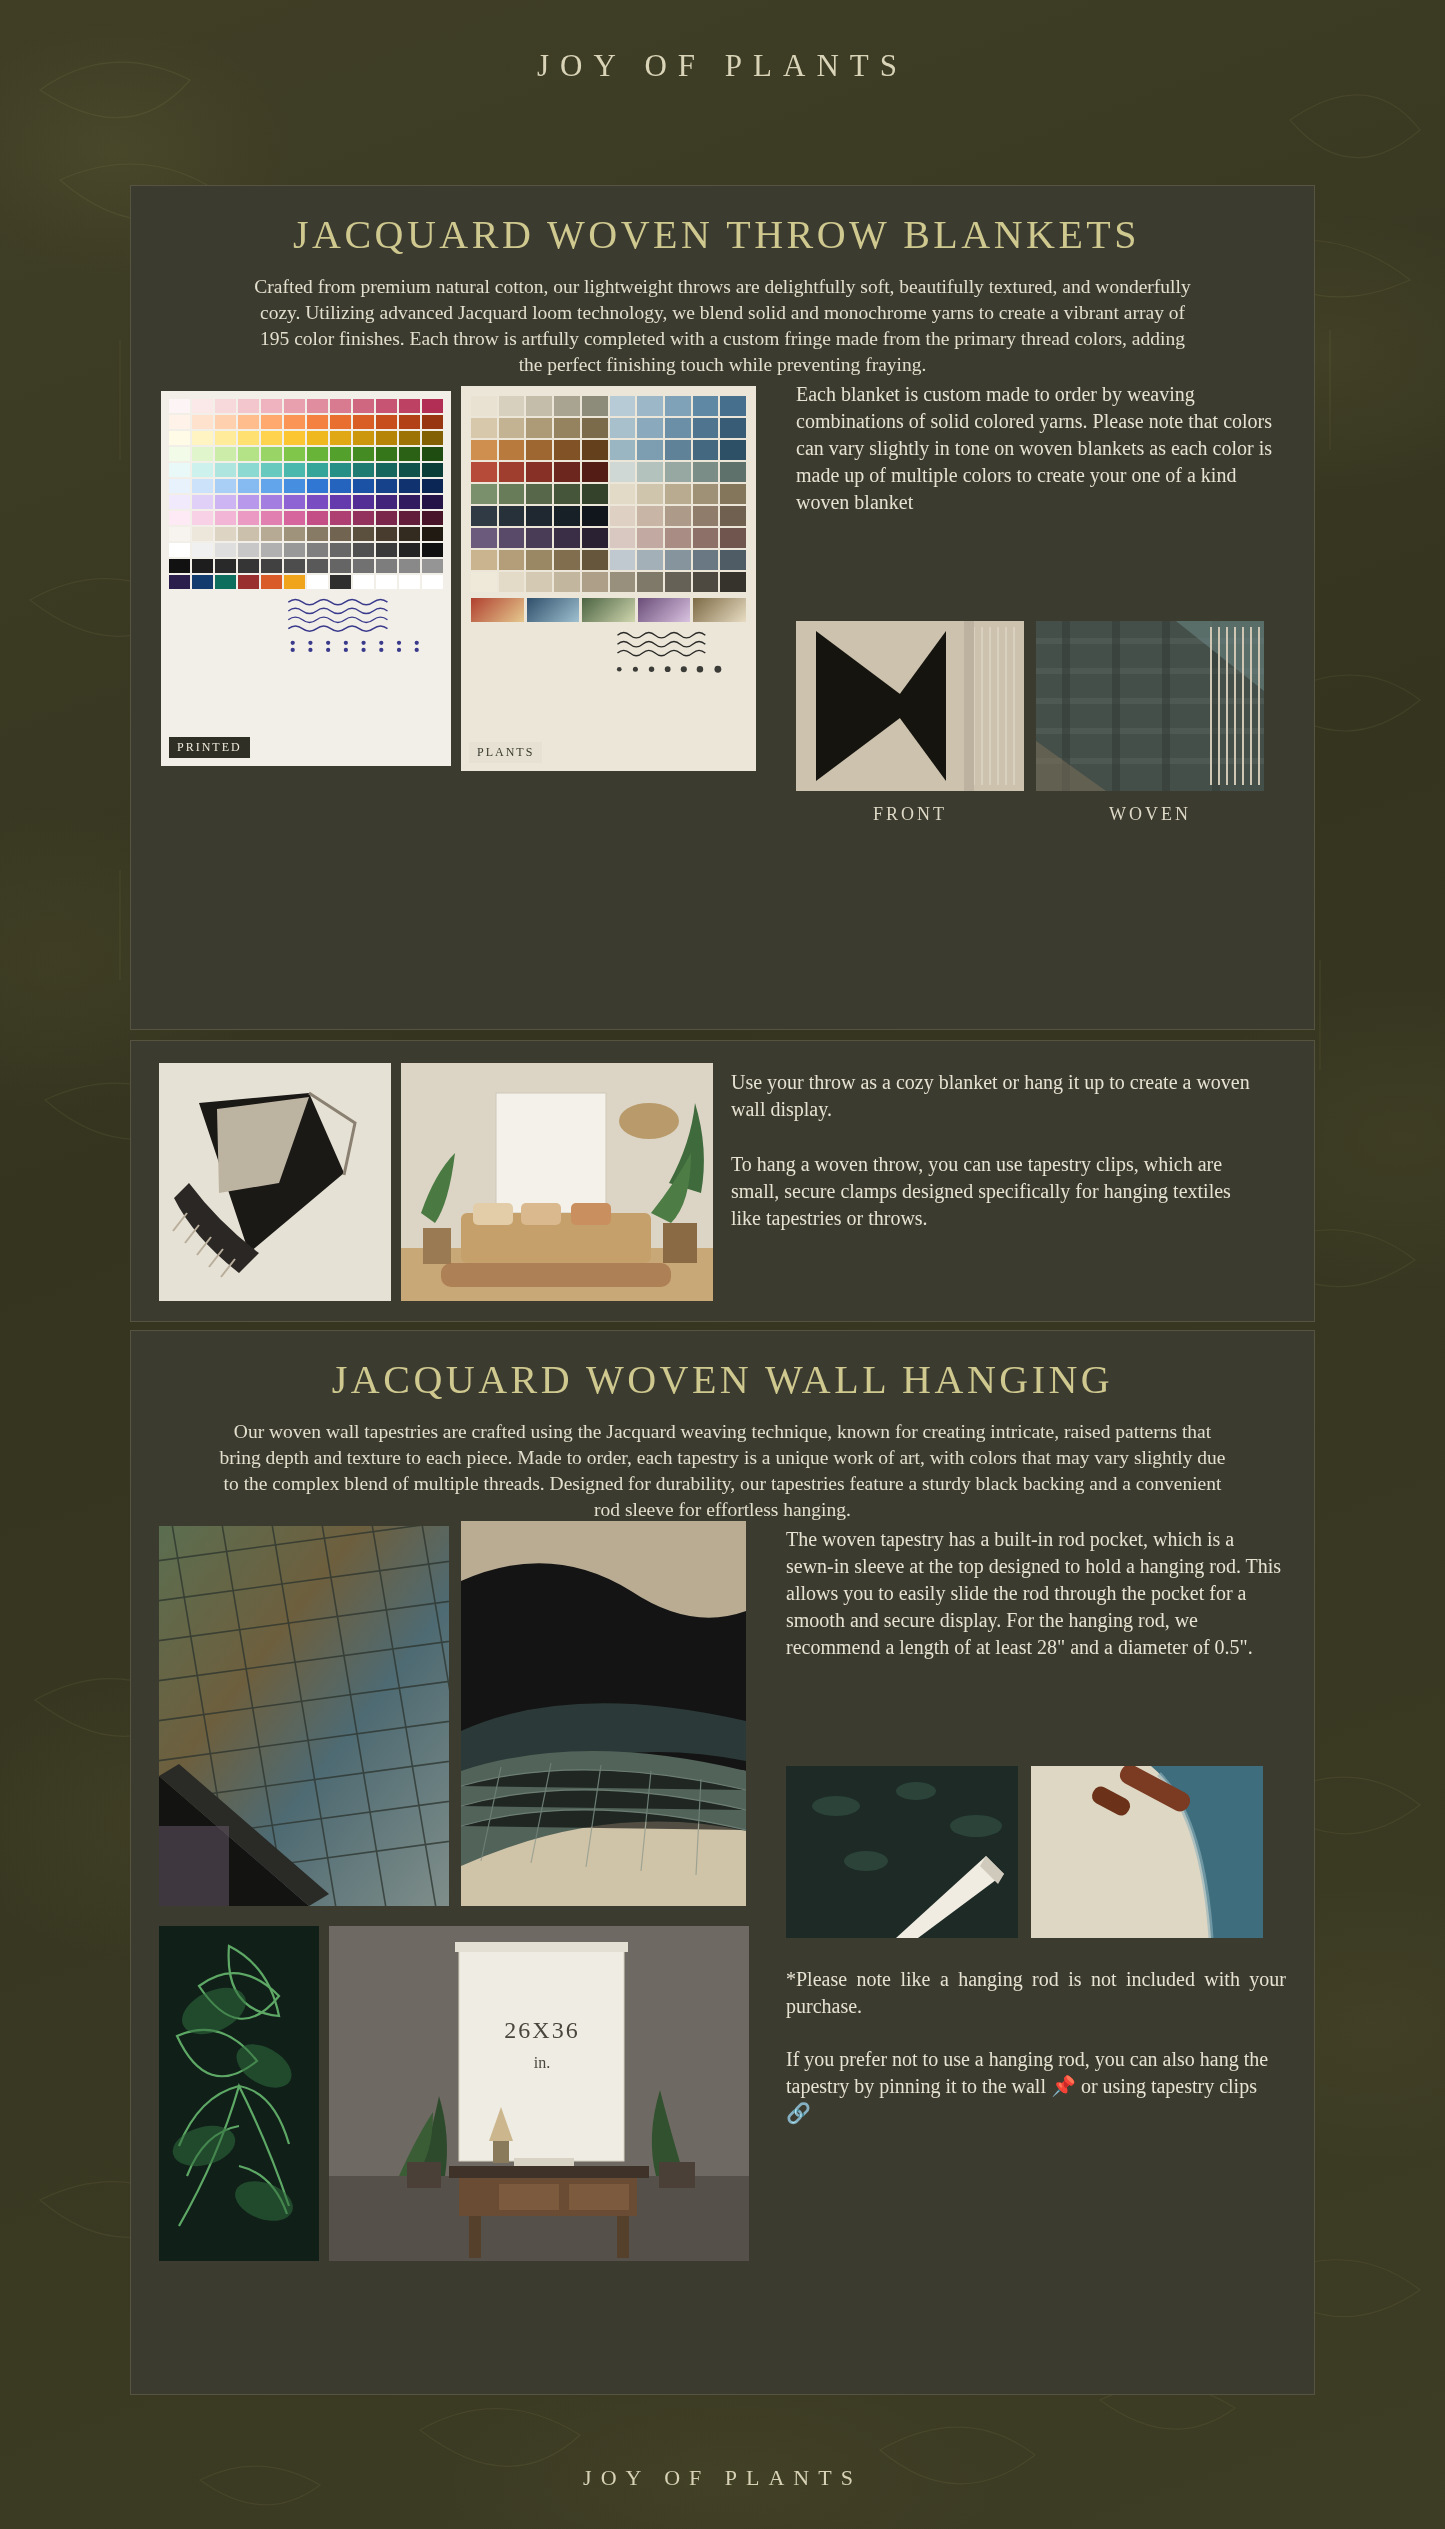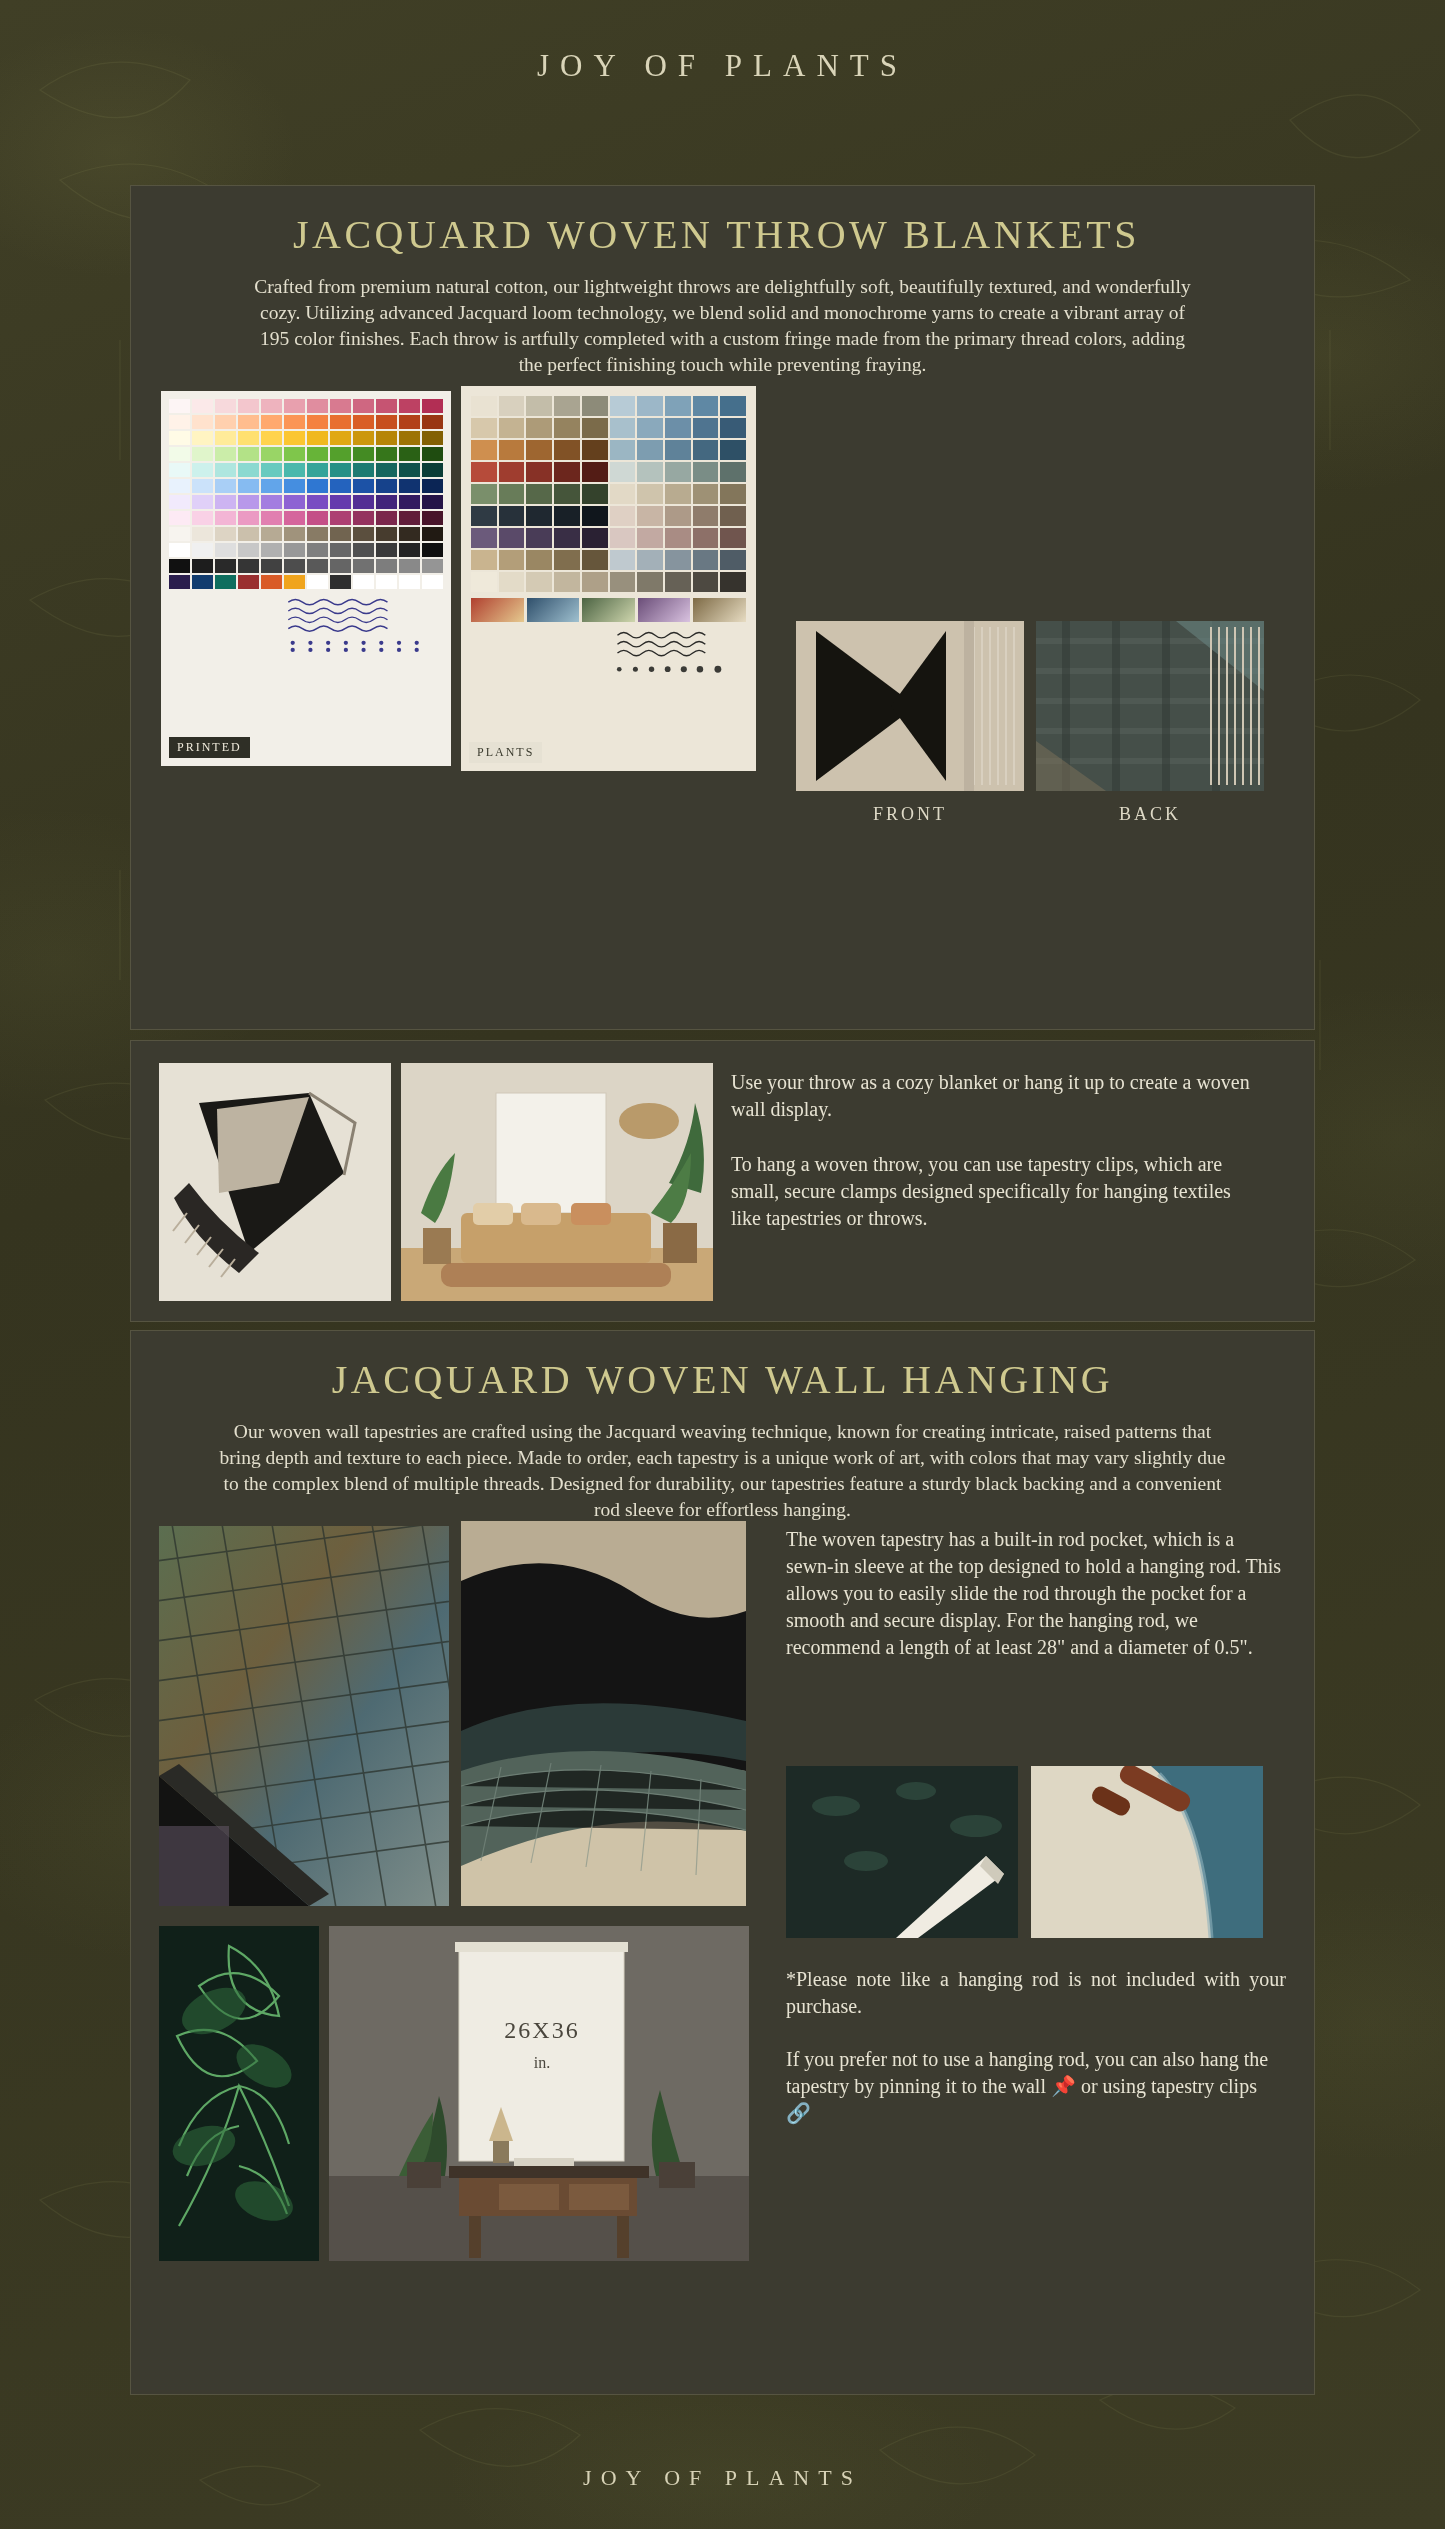--- a/index.html
+++ b/index.html
@@ -444,20 +444,21 @@
                 <circle cx="224" cy="46" r="3.4"></circle>
                 <circle cx="242" cy="46" r="3.6"></circle>
               <circle cx="262" cy="46" r="3.8"></circle>
             </g>
           </svg>
 
           <div class="pal-label light">PLANTS</div>
         </div>
       </div>
 
+      <div class="body-left" style="position:absolute; left:665px; top:195px; width:495px;">Each blanket is custom made to order by weaving combinations of solid colored yarns. Please note that colors can vary slightly in tone on woven blankets as each color is made up of multiple colors to create your one of a kind woven blanket</div>
 
       <div class="imgbox" style="left:665px; top:435px; width:228px; height:170px; background:#cfc5b3;">
         <svg viewBox="0 0 228 170" style="width:100%;height:100%" preserveAspectRatio="none">
           <rect width="228" height="170" fill="#cdc2ae"></rect>
           <path d="M20 10 L120 85 L20 160 Z" fill="#15140f"></path>
           <path d="M150 10 L150 160 L95 85 Z" fill="#15140f"></path>
           <g stroke="#d9d0c0" stroke-width="2">
             <path d="M178 6 v158 M186 6 v158 M194 6 v158 M202 6 v158 M210 6 v158 M218 6 v158"></path>
           </g>
           <rect x="168" y="0" width="10" height="170" fill="#bdb2a0"></rect>
@@ -474,21 +475,21 @@
             <path d="M140 0 L228 70 L228 0 Z" fill="#6f8d8a" opacity="0.6"></path>
             <path d="M0 120 L70 170 L0 170 Z" fill="#8a7a5e" opacity="0.5"></path>
           </g>
           <g stroke="#cfc6b4" stroke-width="2">
             <path d="M175 6 v158 M183 6 v158 M191 6 v158 M199 6 v158 M207 6 v158 M215 6 v158 M223 6 v158"></path>
           </g>
         </svg>
       </div>
 
       <div class="caption-center" style="position:absolute; left:665px; top:618px; width:228px;">FRONT</div>
-      <div class="caption-center" style="position:absolute; left:905px; top:618px; width:228px;">BACK</div>
+      <div class="caption-center" style="position:absolute; left:905px; top:618px; width:228px;">WOVEN</div>
 
     </div>
   </div>
 
   <div class="panel" style="left:130px; top:1040px; width:1185px; height:282px;">
     <div class="panel-inner">
       <div class="imgbox" style="left:28px; top:22px; width:232px; height:238px; background:#e3ded2;">
         <svg viewBox="0 0 232 238" style="width:100%;height:100%" preserveAspectRatio="none">
           <rect width="232" height="238" fill="#e6e1d5"></rect>
           <path d="M40 40 L150 30 L185 110 L90 190 Z" fill="#1a1916"></path>

